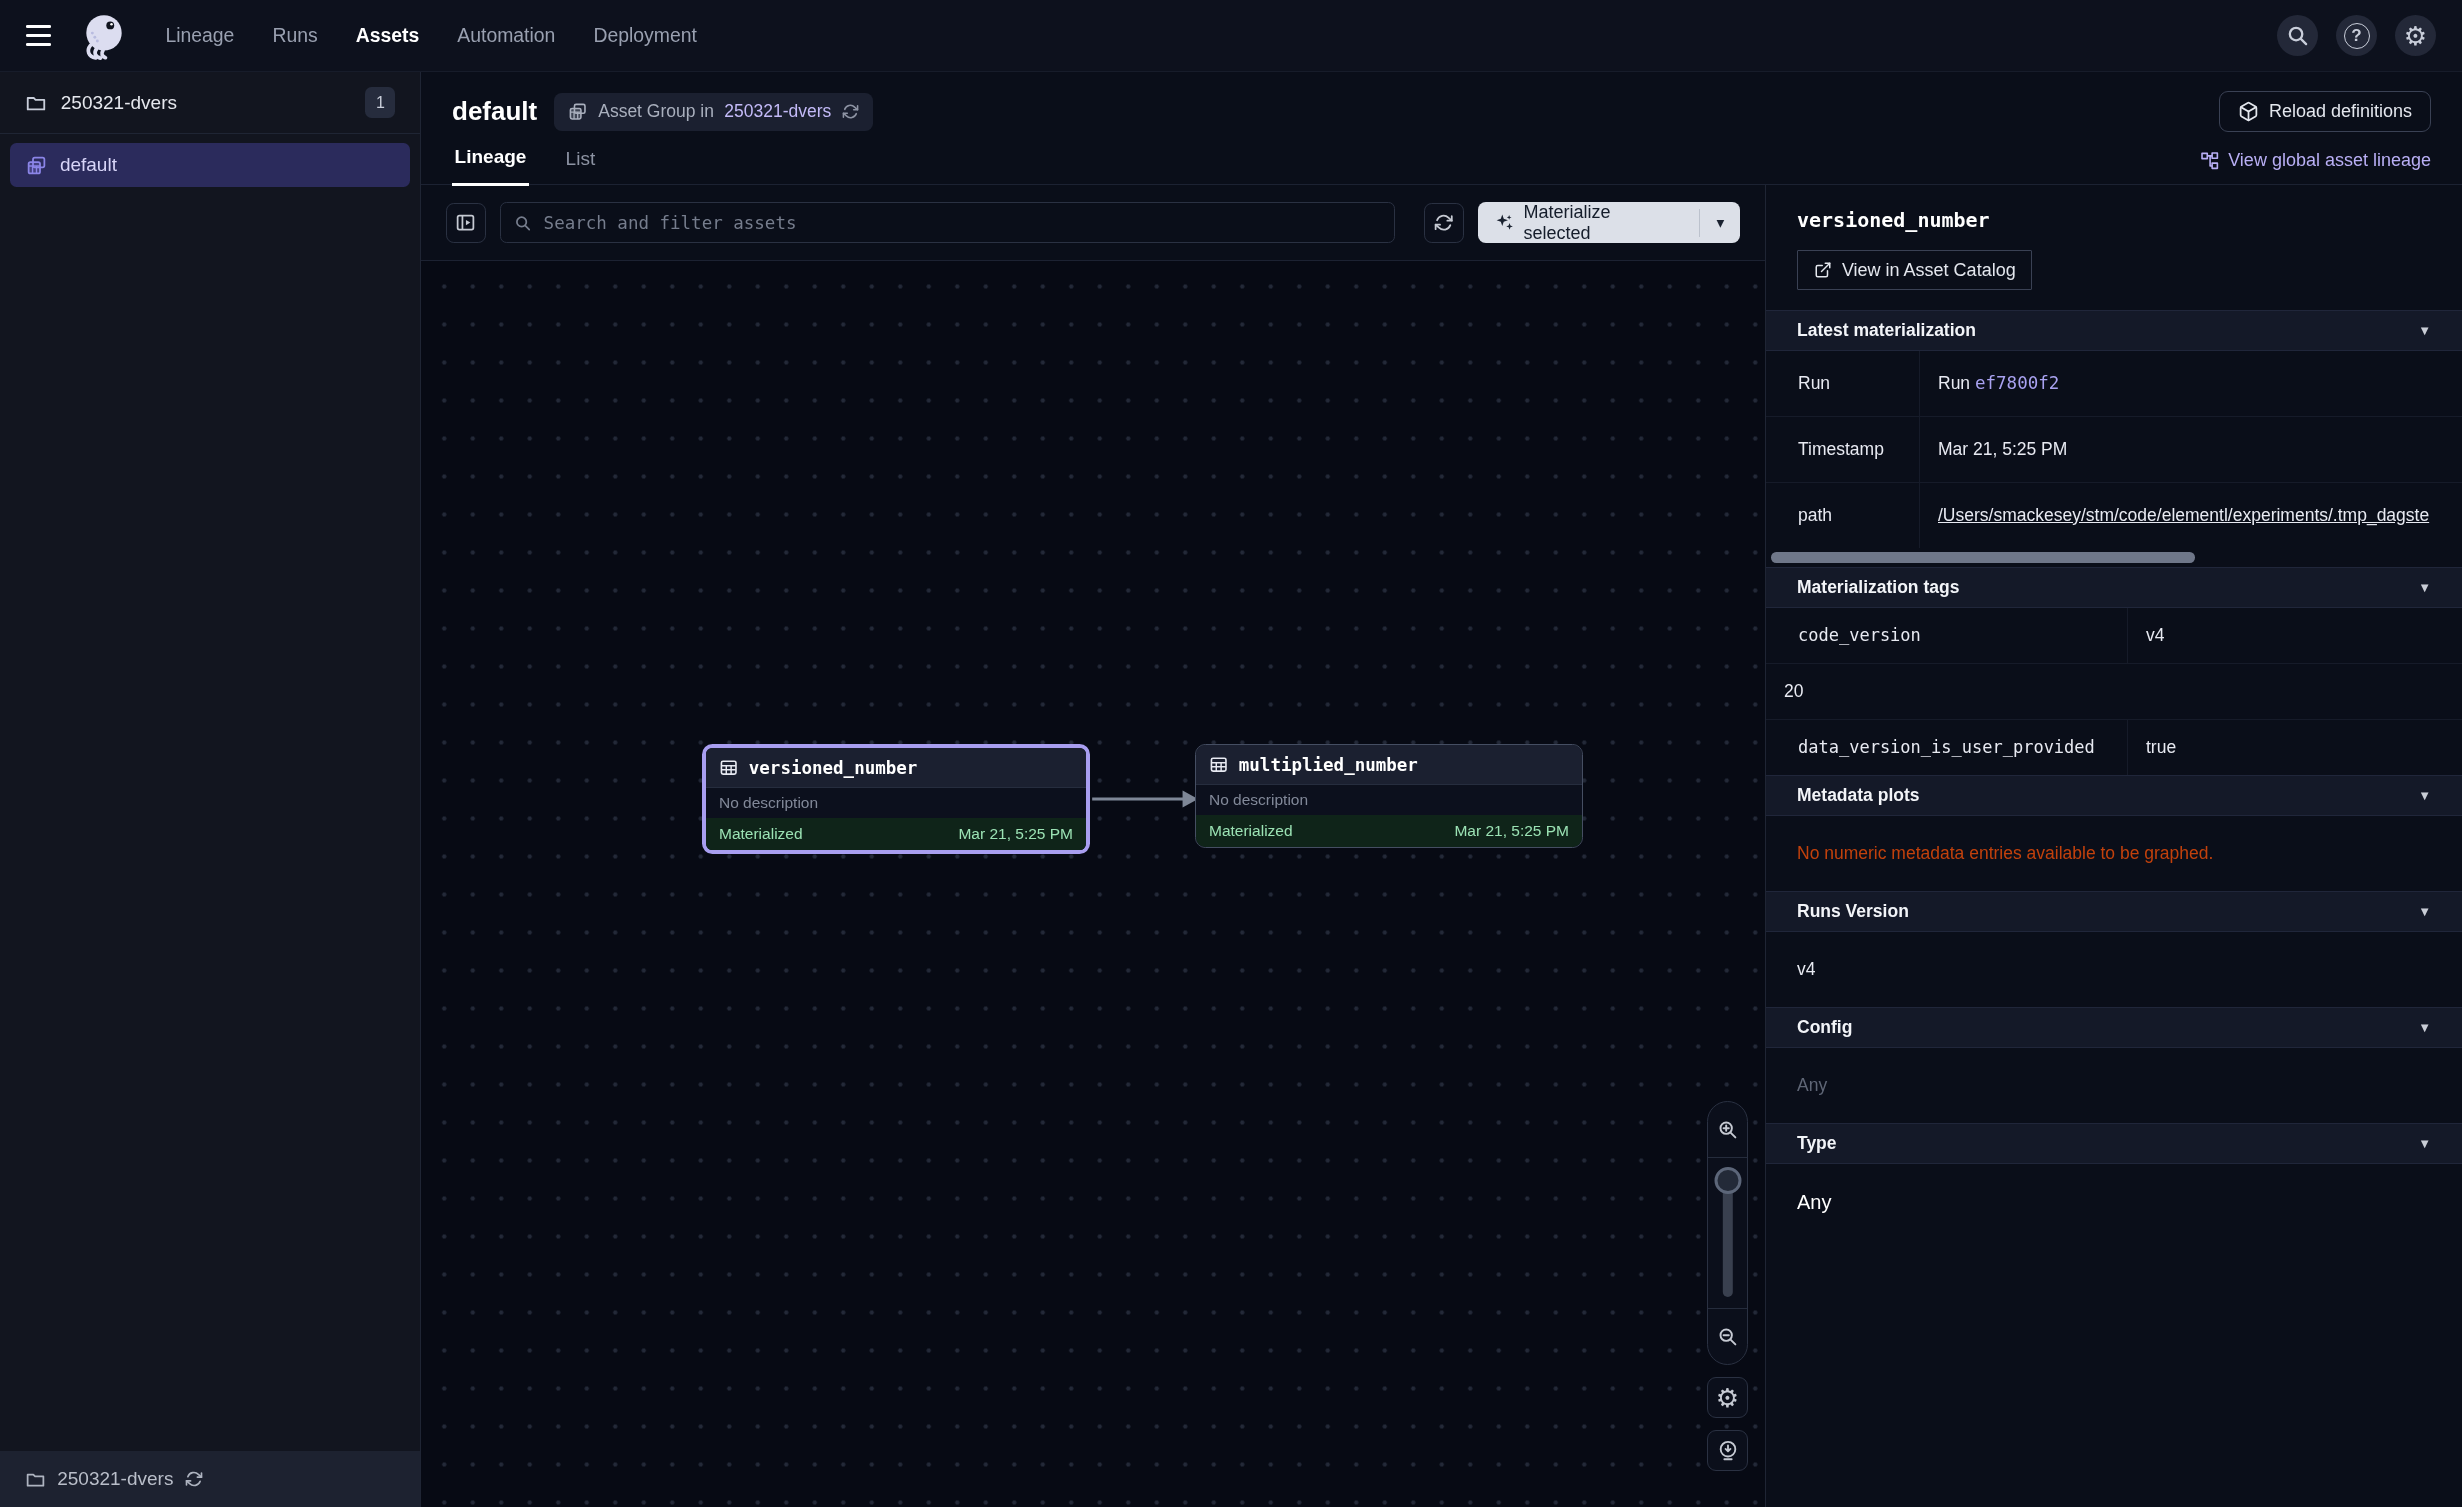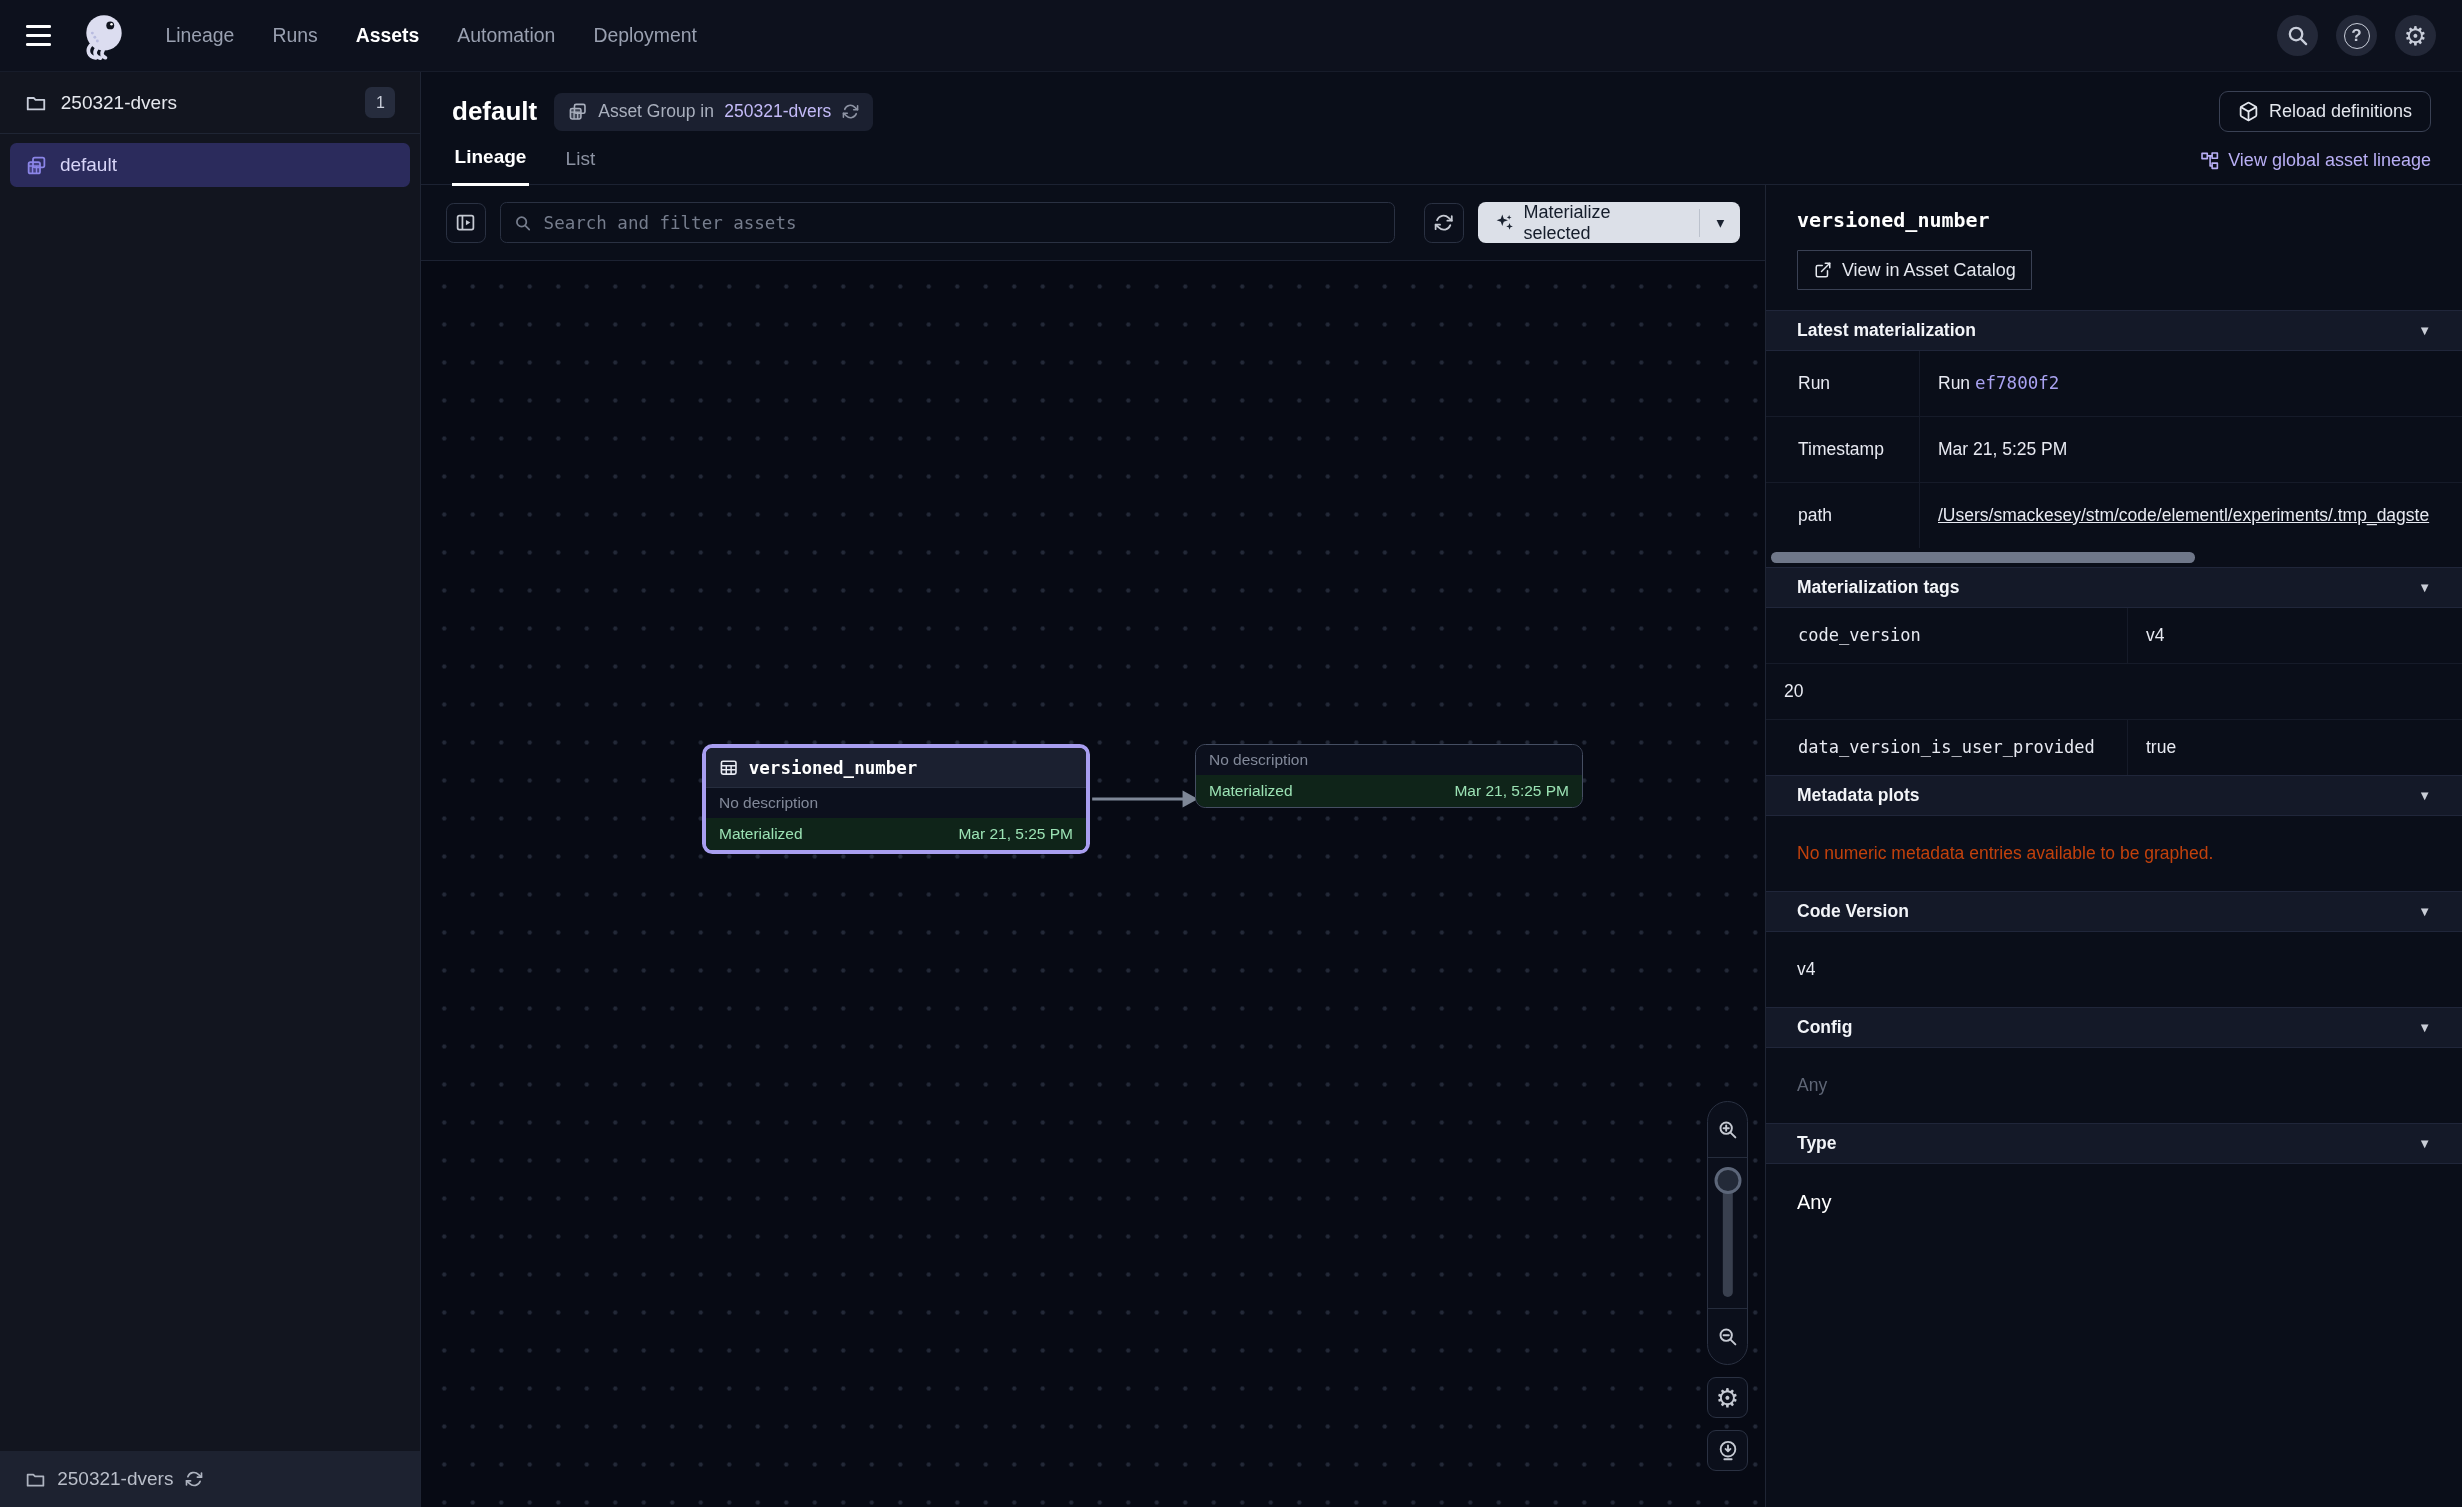--- a/index.html
+++ b/index.html
@@ -367,20 +367,28 @@
               <span>versioned_number</span>
             </div>
             <div class="node-d">No description</div>
             <div class="node-s">
               <span>Materialized</span>
               <span>Mar 21, 5:25 PM</span>
             </div>
           </div>
 
           <div class="node" style="left:774px; top:483px;">
+            <div class="node-h">
+              <span class="t-icon">
+                  <svg width="19.4" height="19.4" viewBox="0 0 30 30">
+                    <use href="#sym-table"></use>
+                  </svg>
+                </span>
+              <span>multiplied_number</span>
+            </div>
             <div class="node-d">No description</div>
             <div class="node-s">
               <span>Materialized</span>
               <span>Mar 21, 5:25 PM</span>
             </div>
           </div>
 
           <div class="zoom-pill">
             <div class="zp-btn top">
               <svg width="21" height="21" viewBox="0 0 32 32">
@@ -464,21 +472,21 @@
           </div>
         </div>
 
         <div class="sec-h">
           <span>Metadata plots</span>
           <span class="caret">▼</span>
         </div>
         <div class="sec-body muted">No numeric metadata entries available to be graphed.</div>
 
         <div class="sec-h">
-          <span>Code Version</span>
+          <span>Runs Version</span>
           <span class="caret">▼</span>
         </div>
         <div class="sec-body">v4</div>
 
         <div class="sec-h">
           <span>Config</span>
           <span class="caret">▼</span>
         </div>
         <div class="sec-body dim">Any</div>
 

